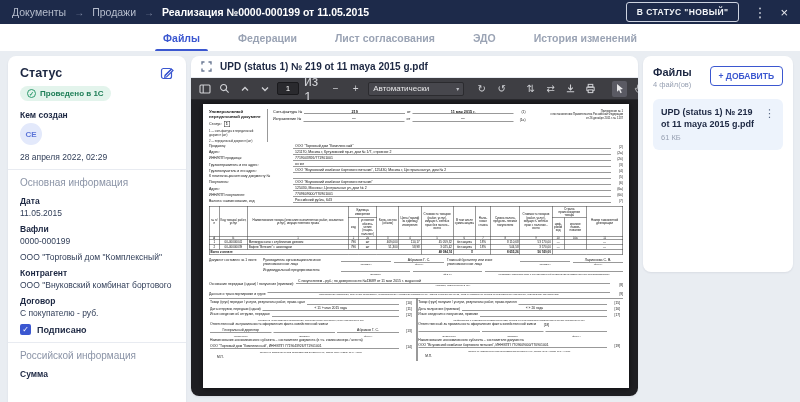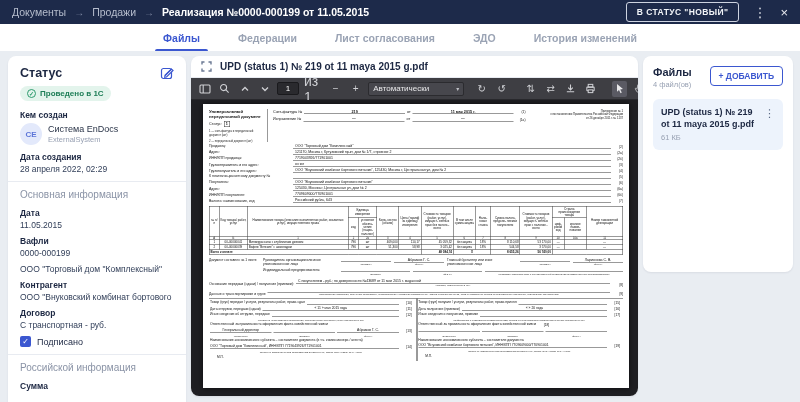--- a/index.html
+++ b/index.html
@@ -48,21 +48,21 @@
   .avatar { width:22px; height:22px; border-radius:50%; background:#e3e9fb;
     color:#5b74d8; font-size:8px; font-weight:700; display:flex;
     align-items:center; justify-content:center; flex:none; }
   .creator-name { font-size:9px; color:#2a3448; }
   .creator-sub { font-size:7.5px; color:#98a1b3; margin-top:1px; }
   .divider { border-top:1px solid #e8ebf1; margin:7px -12px; }
   .section-label { font-size:10px; color:#8a93a6; margin:2px 0 8px; }
   .check-row { display:flex; align-items:center; gap:6px; margin:2px 0 6px; }
   .checkbox { width:11px; height:11px; background:#3b57d0; border-radius:2px;
     color:#fff; font-size:8px; line-height:11px; text-align:center; cursor:pointer; }
-  .check-label { font-size:9px; font-weight:400; color:#1c2742; }
+  .check-label { font-size:9px; font-weight:700; color:#1c2742; }
 
   
   .viewer { flex:1; display:flex; flex-direction:column; overflow:hidden; height:340px; }
   .viewer-head { height:22px; display:flex; align-items:center; gap:8px;
     padding:0 10px; border-bottom:1px solid #e8ebf1; flex:none; }
   .viewer-title { font-size:10px; font-weight:700; color:#1c2742; white-space:nowrap; }
   .pdf-toolbar { height:22px; background:#3e3e43; border-bottom:1px solid #28282c;
     display:flex; align-items:center; padding:0 6px; gap:5px; flex:none; }
   .tbtn { width:15px; height:16px; display:flex; align-items:center; justify-content:center;
     cursor:pointer; flex:none; color:#cfd0d4; font-size:10px; border-radius:2px; }
@@ -188,28 +188,23 @@
       </span>
     </div>
     <div class="badge">
       <span class="badge-check">✓</span>
       <span>Проведено в 1С</span>
     </div>
 
     <div class="fld-label">Кем создан</div>
     <div class="creator-row">
       <div class="avatar">CE</div>
-      <div>
-        <div class="creator-name">Система EnDocs</div>
-        <div class="creator-sub">ExternalSystem</div>
-      </div>
     </div>
 
     <div class="pair">
-      <div class="fld-label">Дата создания</div>
       <div class="fld-value">28 апреля 2022, 02:29</div>
     </div>
 
     <div class="divider"></div>
     <div class="section-label">Основная информация</div>
 
     <div class="pair">
       <div class="fld-label">Дата</div>
       <div class="fld-value">11.05.2015</div>
     </div>
@@ -219,21 +214,21 @@
     </div>
     <div class="pair">
       <div class="fld-value">ООО "Торговый дом "Комплексный"</div>
     </div>
     <div class="pair">
       <div class="fld-label">Контрагент</div>
       <div class="fld-value">ООО "Внуковский комбинат бортового питания"</div>
     </div>
     <div class="pair">
       <div class="fld-label">Договор</div>
-      <div class="fld-value">С транспортная - руб.</div>
+      <div class="fld-value">С покупателю - руб.</div>
     </div>
 
     <div class="check-row">
       <span class="checkbox">✓</span>
       <span class="check-label">Подписано</span>
     </div>
 
     <div class="divider"></div>
     <div class="section-label">Российской информация</div>
 

